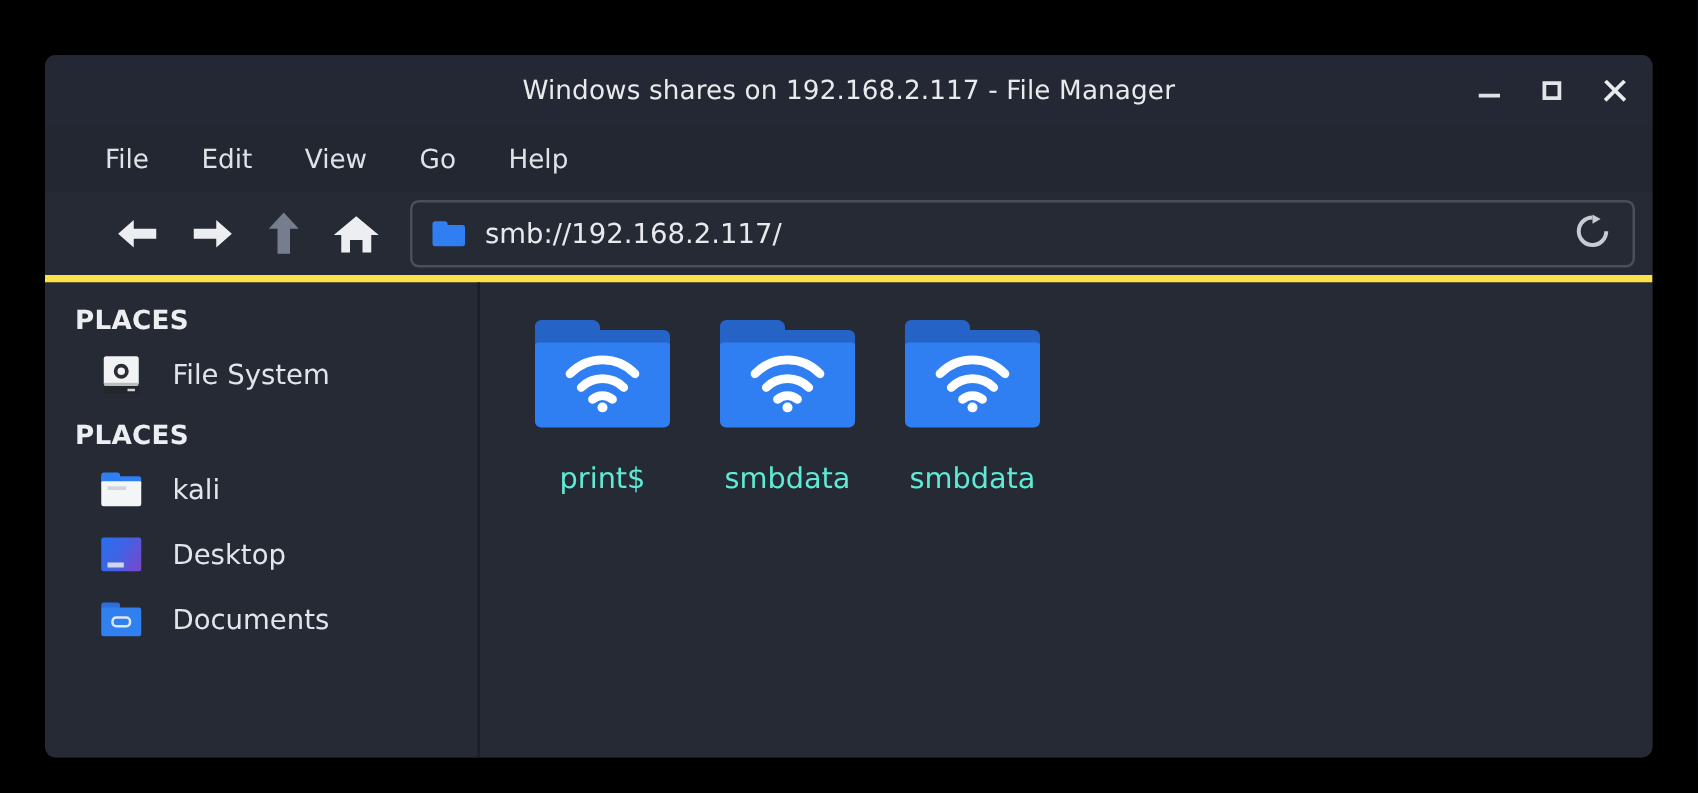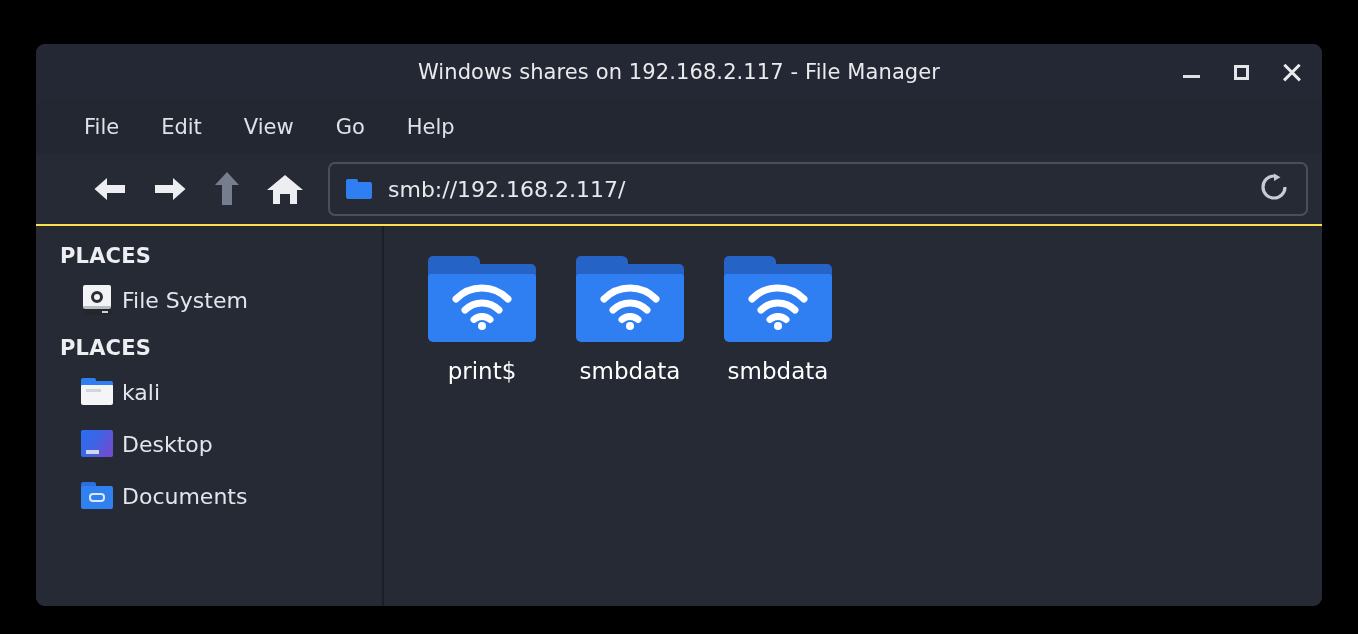--- a/index.html
+++ b/index.html
@@ -92,21 +92,21 @@
 
   
   #toolbar {
     height: 72px;
     flex: 0 0 72px;
     display: flex;
     align-items: center;
     padding: 0 14px 0 46px;
     gap: 0px;
     background: #262a35;
-    border-bottom: 2px solid #fde047;
+    border-bottom: 6px solid #fde047;
   }
   .nav-btn {
     width: 58px;
     height: 48px;
     display: flex;
     align-items: center;
     justify-content: center;
   }
   .nav-btn svg { display: block; }
 
@@ -159,21 +159,21 @@
     font-weight: bold;
     color: #eceef1;
     padding: 10px 0 6px 24px;
     letter-spacing: 0.2px;
   }
   .side-item {
     height: 52px;
     display: flex;
     align-items: center;
     padding-left: 44px;
-    gap: 8px;
+    gap: 24px;
   }
   .side-label {
     font-size: 22px;
     color: #e2e5ea;
     white-space: nowrap;
   }
   .side-icon { width: 34px; height: 32px; flex: 0 0 34px; position: relative; }
 
   
   .ic-drive .case {
@@ -277,23 +277,23 @@
   }
   .share-icon .fbody {
     position: absolute; left: 0; top: 18px; width: 108px; height: 68px;
     background: #2f7ff2; border-radius: 3px 3px 5px 5px;
   }
   .share-icon .wifi {
     position: absolute; left: 0; top: 22px; width: 108px; height: 58px;
     display: flex; align-items: center; justify-content: center;
   }
   .share-label {
-    margin-top: 16px;
+    margin-top: 28px;
     font-size: 23px;
-    color: #ffffff;
+    color: #5eead4;
     white-space: nowrap;
     text-align: center;
   }
 </style>
 </head>
 <body>
 
 <div id="window">
 
   <div id="titlebar">

